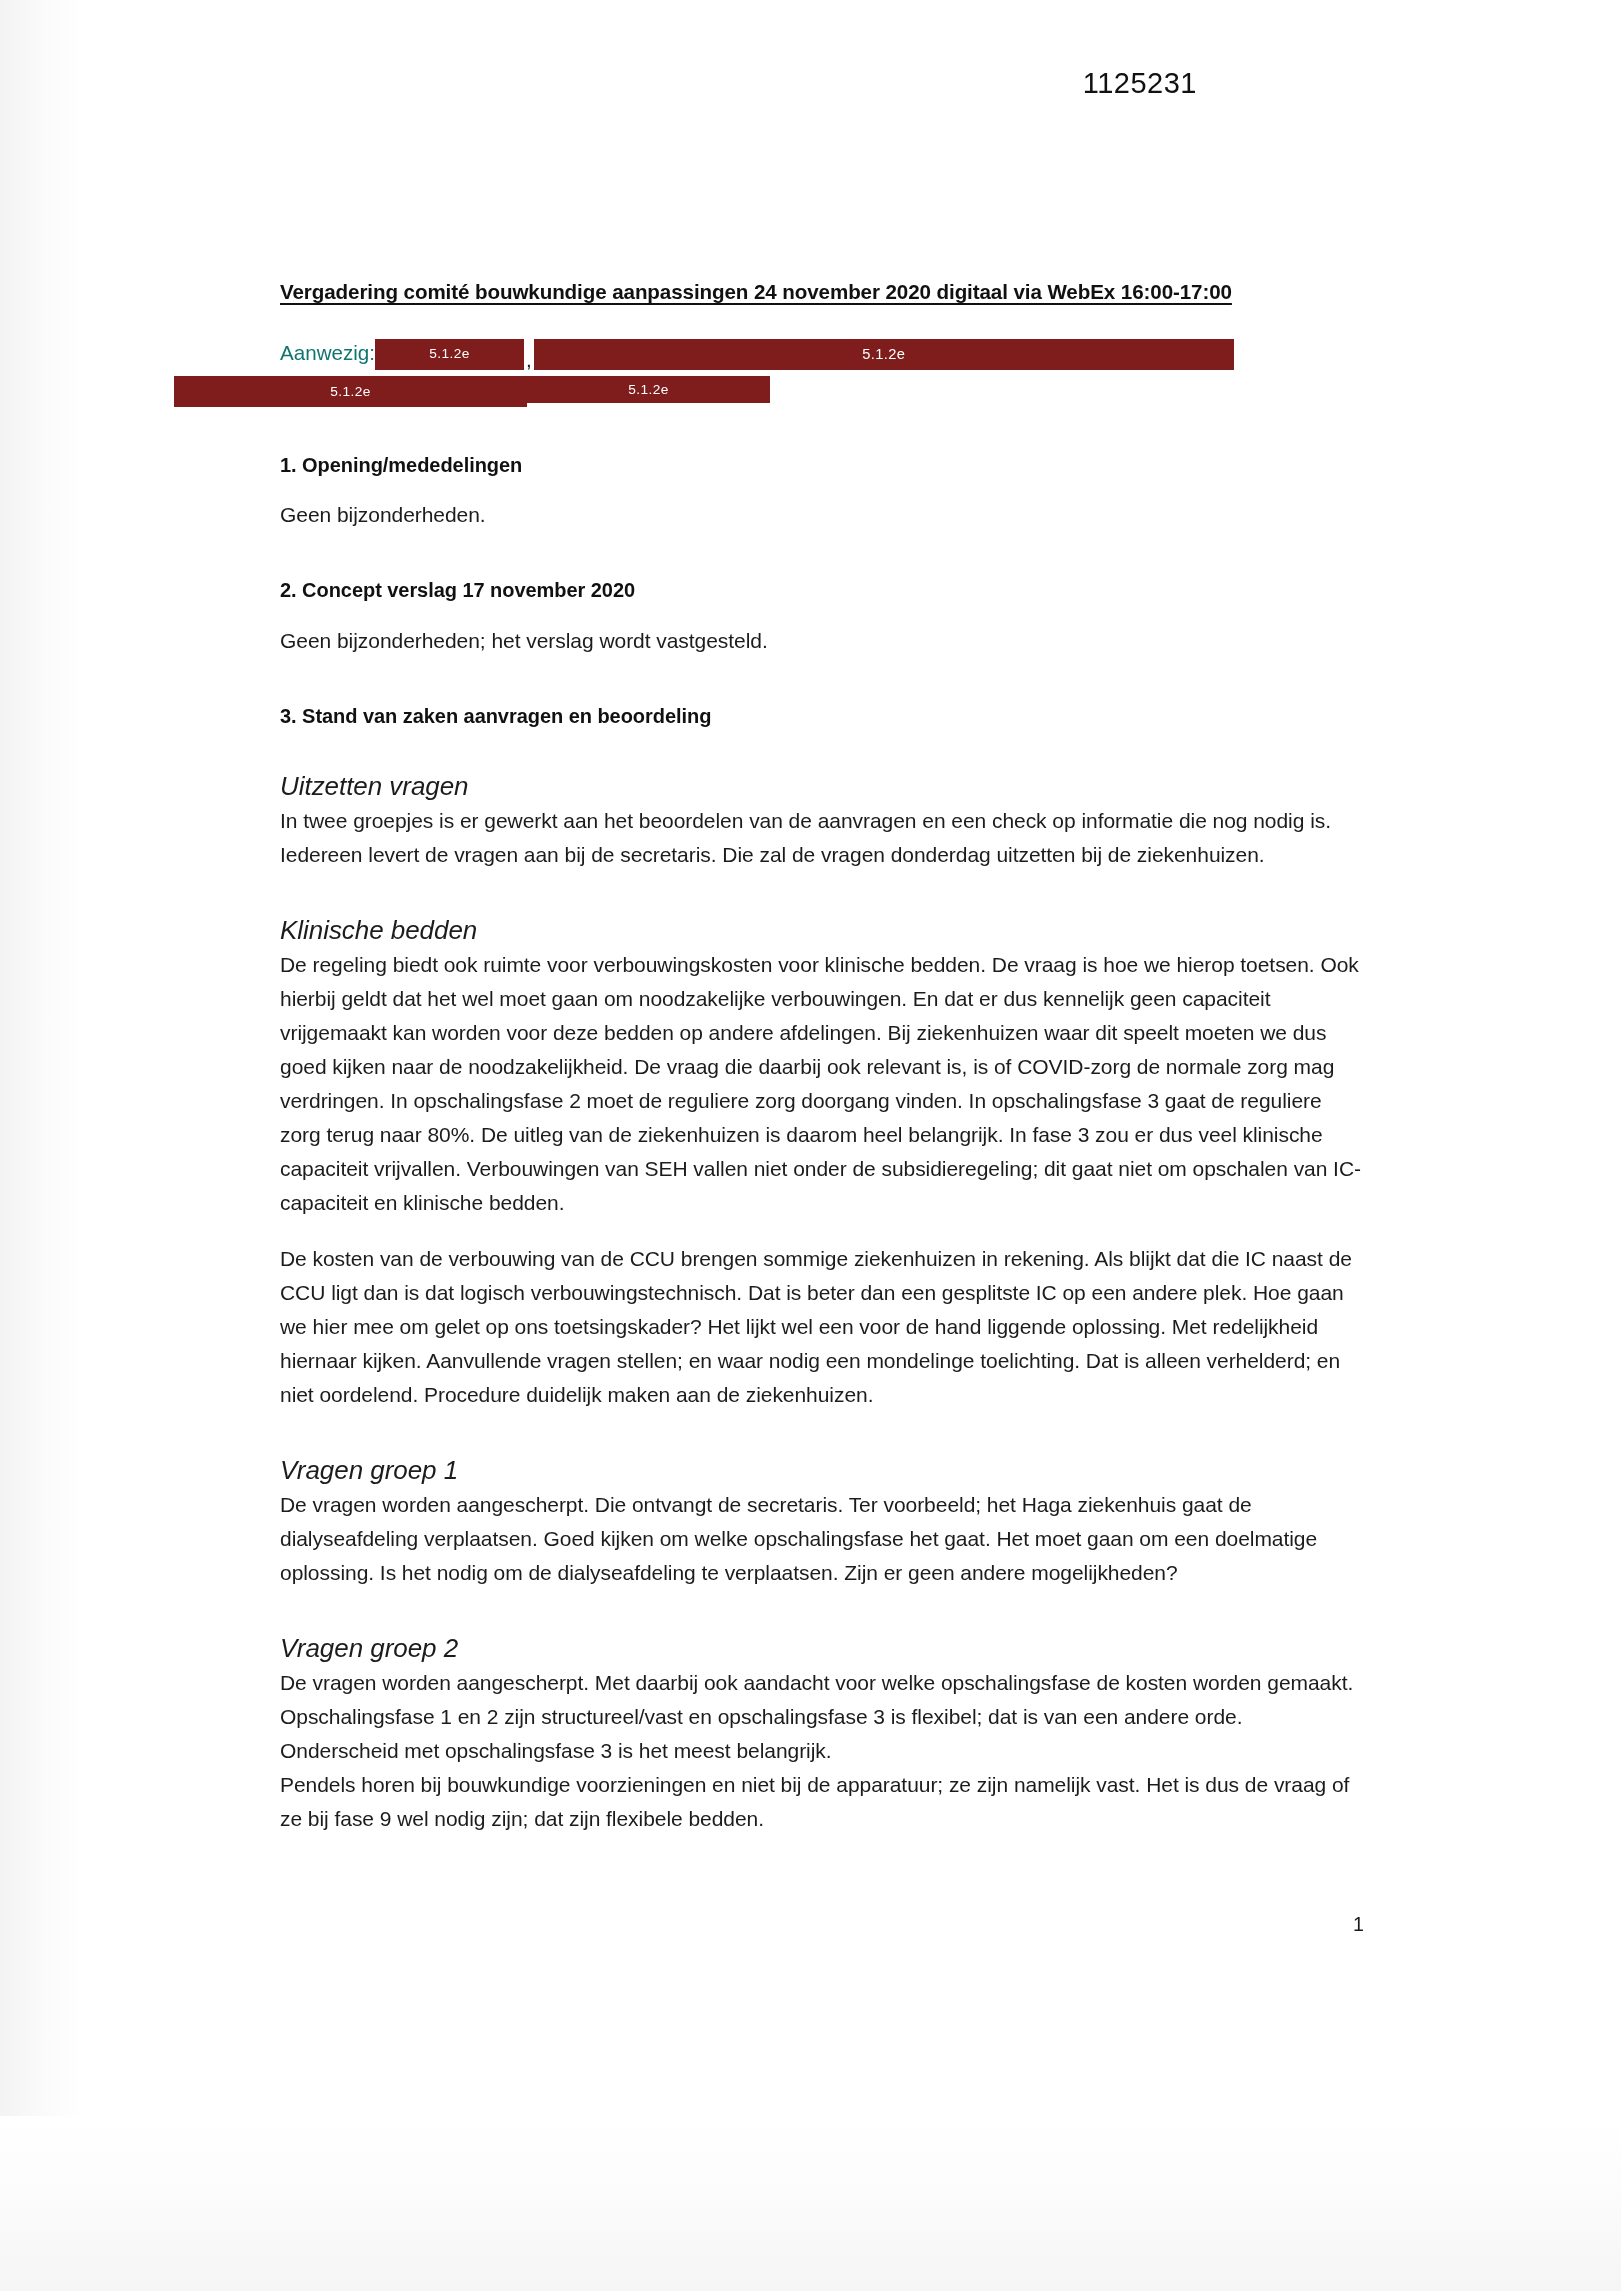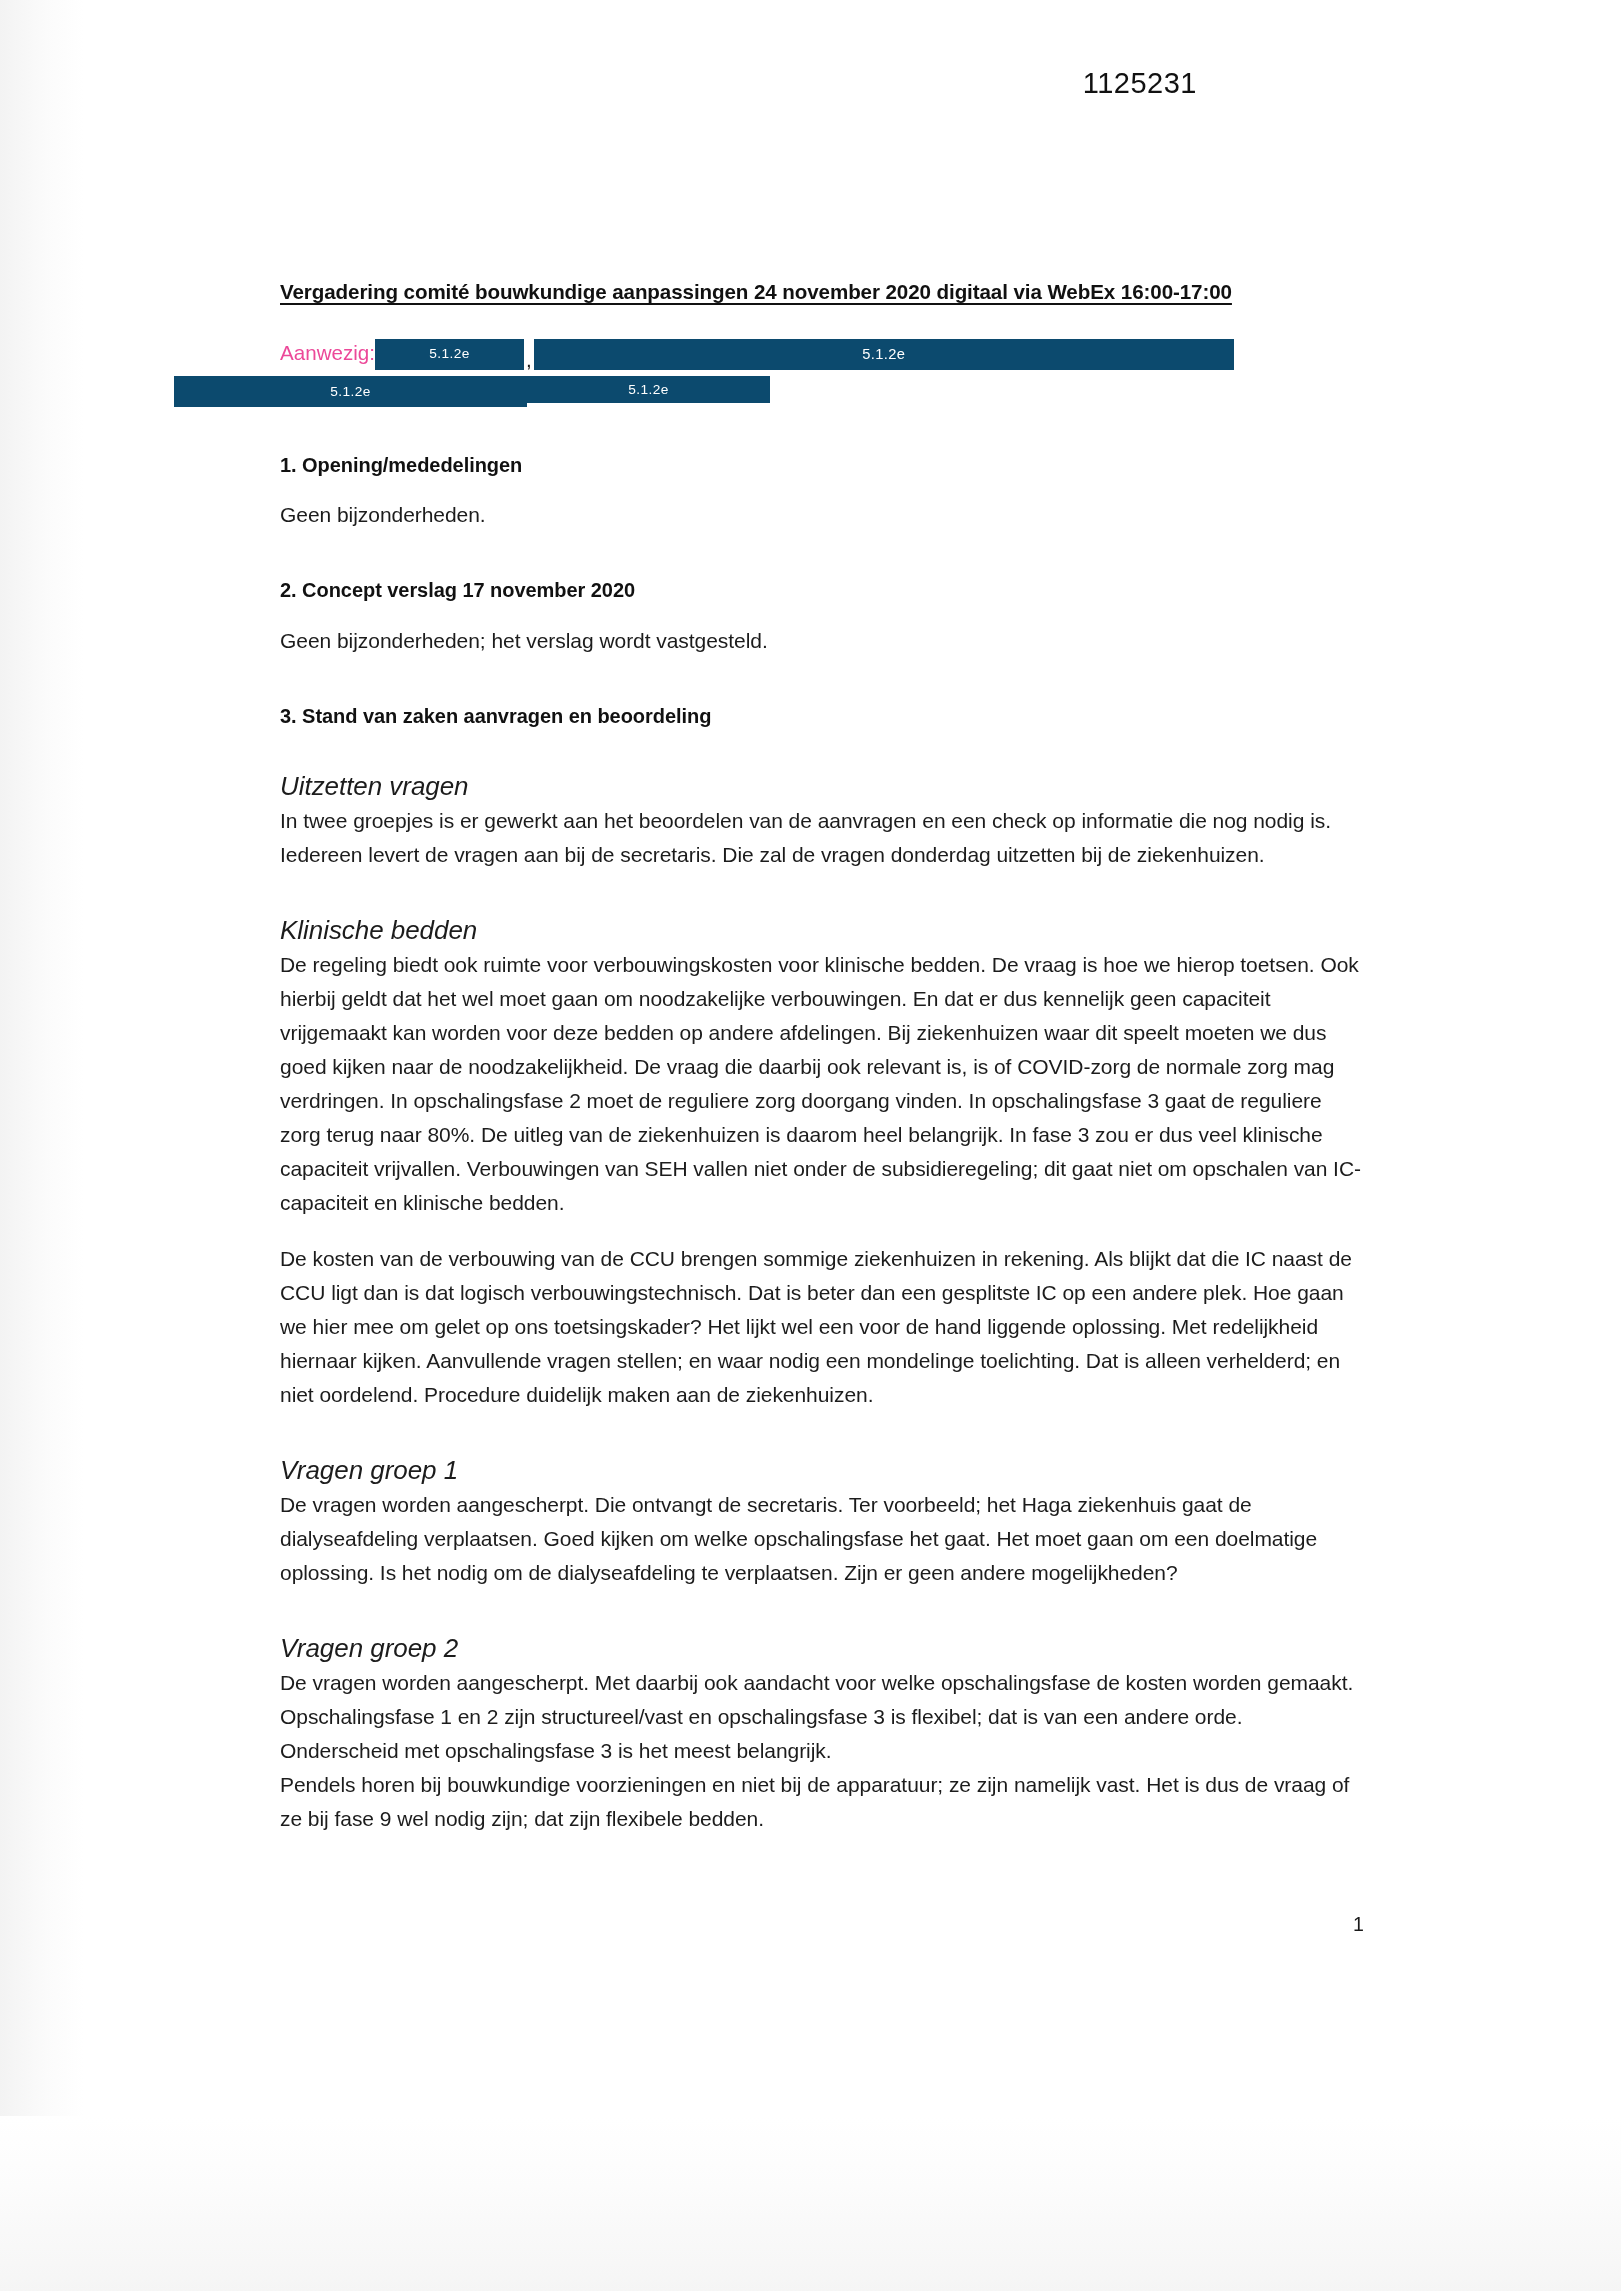--- a/index.html
+++ b/index.html
@@ -81,26 +81,26 @@
     margin-top: 33px;
     position: relative;
   }
   .attendees-row {
     display: flex;
     align-items: flex-start;
     line-height: 1;
   }
   .attendees-label {
     font-size: 20.6px;
-    color: #ec4899;
+    color: #0f766e;
     padding-top: 3.9px;
     white-space: nowrap;
   }
   .redaction {
-    background: #0c4a6e;
+    background: #7f1d1d;
     color: #ffffff;
     display: inline-flex;
     align-items: center;
     justify-content: center;
     font-size: 13.7px;
     letter-spacing: 0.4px;
     height: 31px;
     box-sizing: border-box;
     user-select: none;
   }

